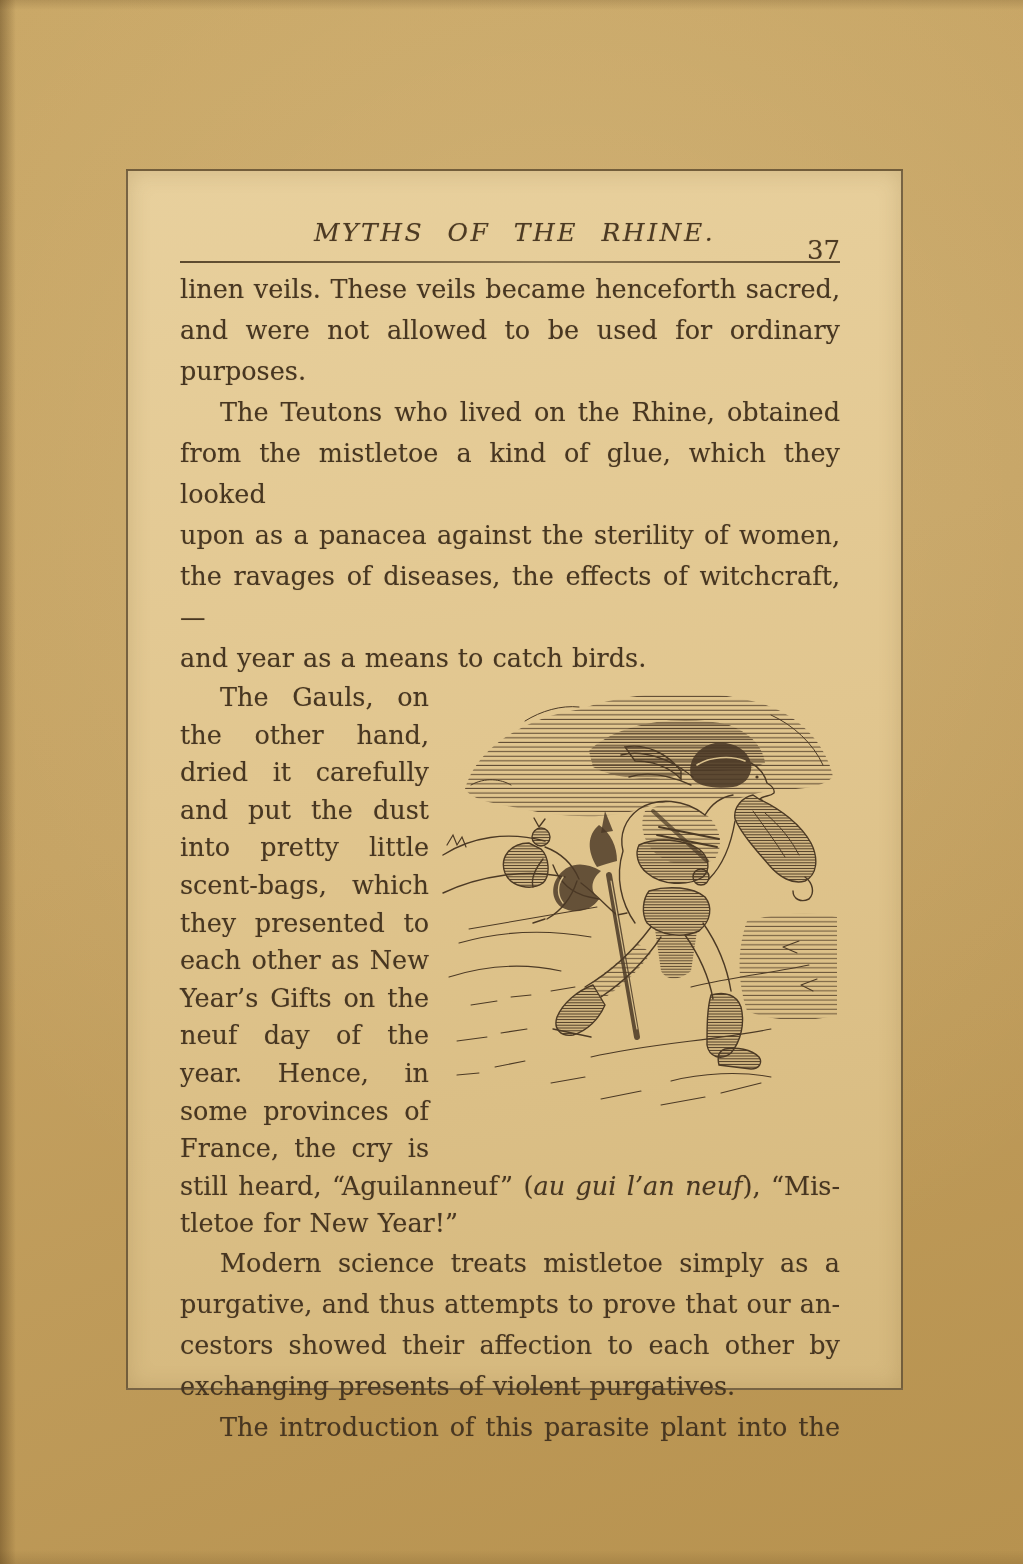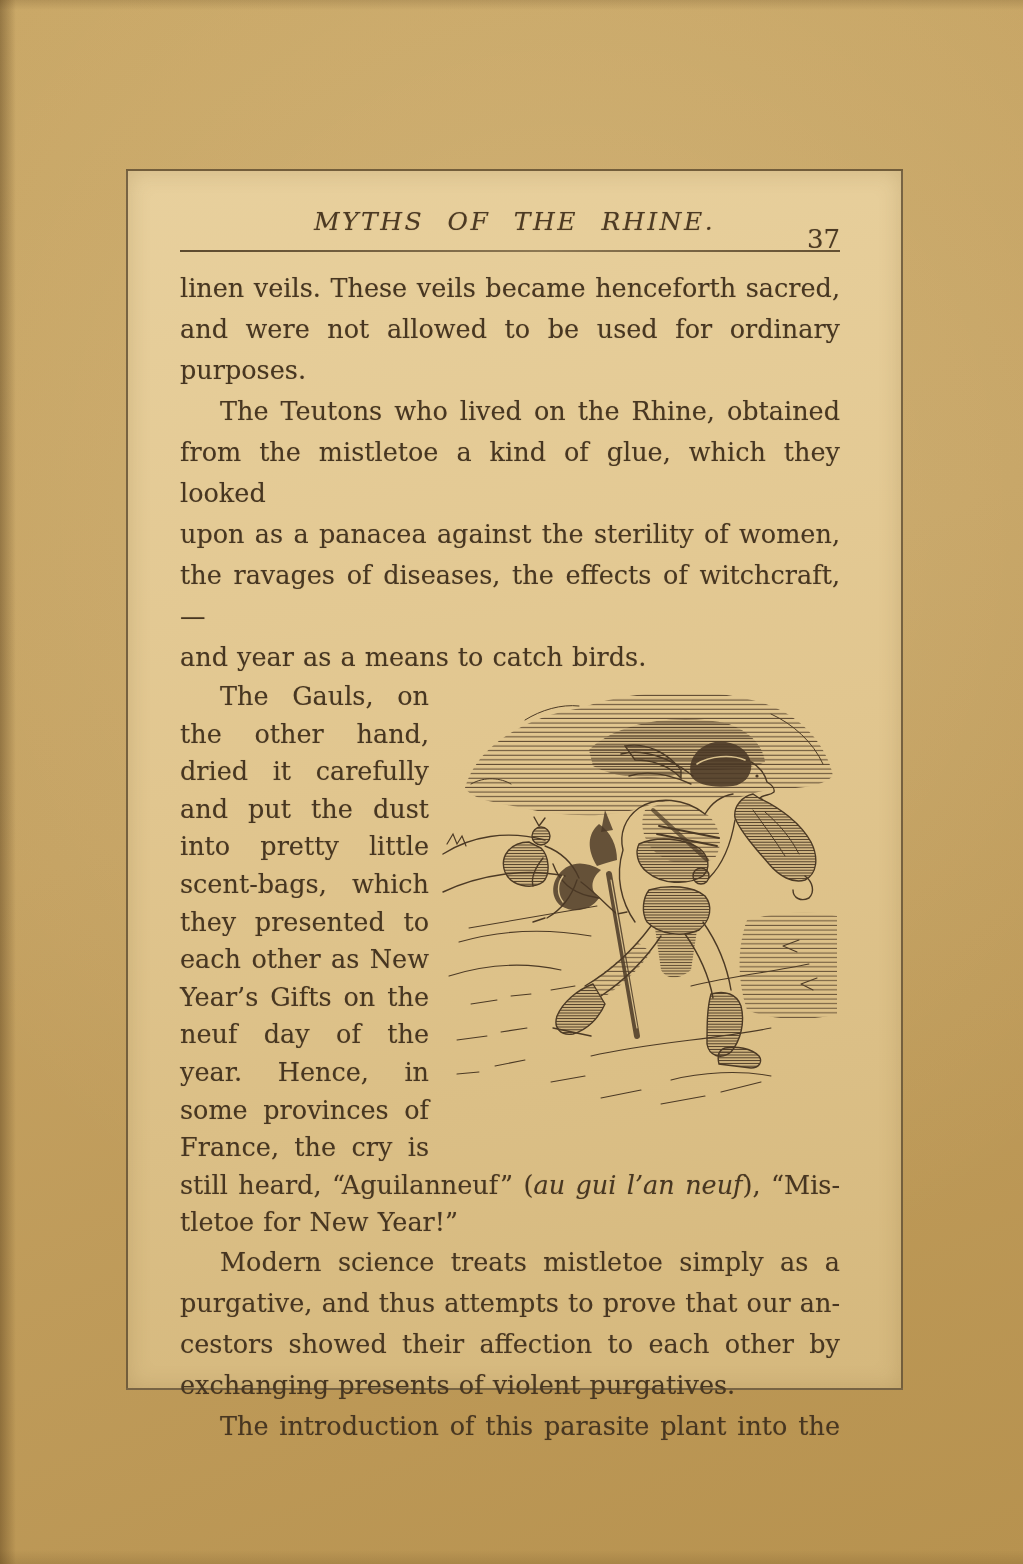--- a/index.html
+++ b/index.html
@@ -17,35 +17,35 @@
   .edge-bottom{position:absolute;left:0;right:0;bottom:0;height:14px;
     background:linear-gradient(rgba(66,42,12,0),rgba(66,42,12,.14));}
 
   .page{
     position:absolute;left:126px;top:169px;width:773px;height:1217px;
     border:2px solid rgba(76,58,33,.72);
     background:linear-gradient(172deg,#e8d09d 0%,#e1c68f 48%,#d5b87d 100%);
     box-shadow:inset 0 0 22px rgba(120,90,40,.22);
   }
 
-  .head{position:relative;margin-top:33px;height:36px;color:#4c3a23;}
+  .head{position:relative;margin-top:44px;height:36px;color:#4c3a23;}
   .head-title{
     text-align:center;font-style:italic;font-size:25px;line-height:36px;
     letter-spacing:2.5px;word-spacing:13px;
     text-shadow:0 0 1px rgba(70,50,25,.35);
   }
   .page-num{
     position:absolute;right:61px;top:17px;font-size:26px;line-height:36px;
     text-shadow:0 0 1px rgba(70,50,25,.35);
   }
   .head-rule{height:2px;margin:10px 61px 0 52px;
     background:linear-gradient(90deg,rgba(80,62,36,.92),rgba(80,62,36,.6) 55%,rgba(80,62,36,.88));}
 
   #text-body{
-    margin:16px 61px 0 52px;color:#473621;font-size:25.5px;
+    margin:6px 61px 0 52px;color:#473621;font-size:25.5px;
     text-shadow:0 0 1px rgba(70,50,25,.30);
   }
   .par{margin:0;}
   .par .line{
     text-align:justify;text-align-last:justify;
     line-height:41px;word-spacing:1px;
   }
   .par.wrap .line{line-height:37.6px;}
   .par .line.ind{text-indent:40px;}
   .par .line.end{text-align-last:left;}

